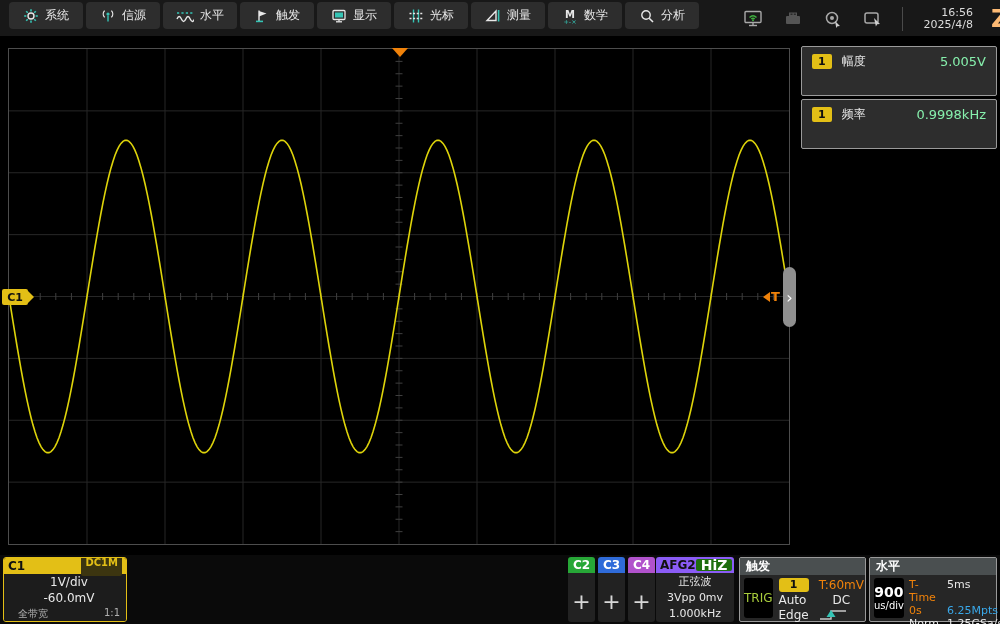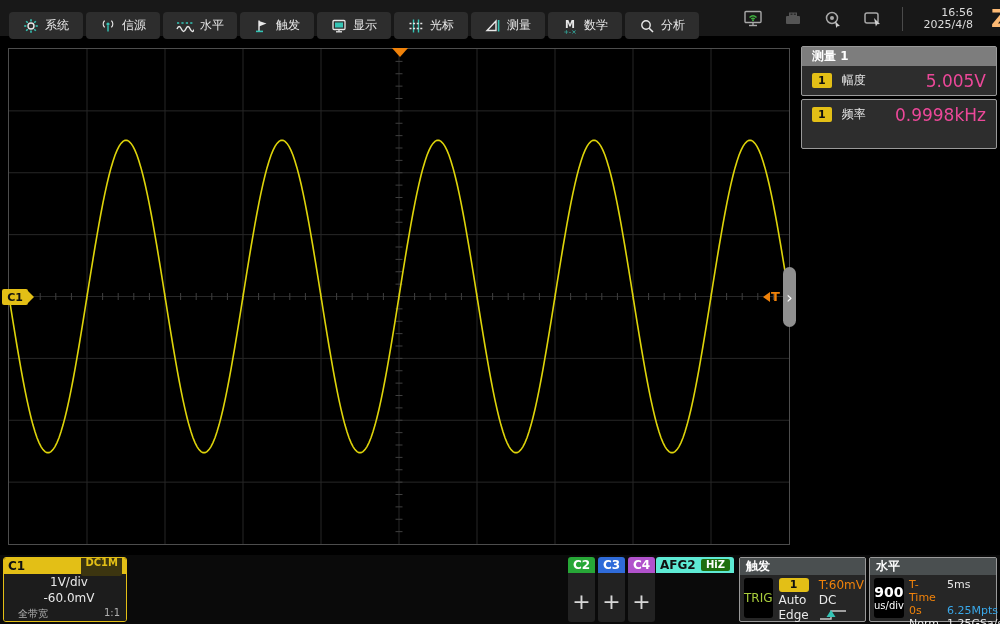--- a/index.html
+++ b/index.html
@@ -1,21 +1,21 @@
 <!DOCTYPE html>
 <html><head>
 <meta charset="utf-8">
 <style>
   * { margin:0; padding:0; box-sizing:border-box; }
   html,body { width:1000px; height:624px; background:#000; overflow:hidden;
     font-family:"DejaVu Sans","Liberation Sans",sans-serif; }
 
   
   #topbar { position:absolute; left:0; top:0; width:1000px; height:36px; background:#181818; }
-  .menu-row { position:absolute; left:9px; top:12px; display:flex; gap:3px; }
+  .menu-row { position:absolute; left:9px; top:2px; display:flex; gap:3px; }
   .menu-btn { width:74px; height:27px; background:#2d2d2d; border-radius:4px;
     display:flex; align-items:center; justify-content:center; gap:6px;
     color:#e8e8e8; font-size:12px; cursor:pointer; }
   .menu-btn svg { display:block; }
   .status-row { position:absolute; left:742px; top:6px; display:flex; align-items:center; gap:18px; }
   .vsep { width:1px; height:24px; background:#4a4a4a; }
   .clock { text-align:right; color:#dcdcdc; font-size:11px; line-height:12px; width:52px; }
   .logo-wrap { position:relative; color:#fdba74; font-size:25px; font-weight:bold;
     letter-spacing:1px; line-height:25px; }
   .logo-tri { position:absolute; left:38%; top:1px; width:0; height:0;
@@ -45,61 +45,61 @@
 
   
   .meas-panel { position:absolute; left:801px; width:196px; height:50px;
     border:1px solid #9a9a9a; background:#2d2d2d; border-radius:2px; cursor:pointer; }
   .meas-head { height:19px; background:#7d7d7d; color:#fff; font-size:12px; font-weight:bold;
     display:flex; align-items:center; padding-left:10px; }
   .meas-row { height:29px; display:flex; align-items:center; padding:0 10px; gap:10px; }
   .src-badge { background:#e3bf16; color:#111; font-size:11px; font-weight:bold;
     padding:0 6px; height:15px; line-height:15px; border-radius:2px; }
   .meas-name { color:#e8e8e8; font-size:12px; }
-  .meas-value { margin-left:auto; color:#ec4899; font-size:17px; }
+  .meas-value { margin-left:auto; color:#86efac; font-size:13px; }
 
   
   #bottombar { position:absolute; left:0; top:555px; width:1000px; height:69px; background:#0a0a0a; }
   .ch-box { position:absolute; top:2px; height:65px; border-radius:3px; overflow:hidden; cursor:pointer; }
   .ch-head { height:16px; display:flex; align-items:center; padding:0 4px;
     font-size:12px; font-weight:bold; color:#111; }
   .ch-body { background:#222; height:49px; color:#e8e8e8; }
   #c1-box { left:3px; width:124px; border:1px solid #e3bf16; background:#1c1c1c; }
   #c1-box .ch-head { background:#e3bf16; justify-content:space-between; }
   .dc-badge { background:#3c3510; color:#e3bf16; font-size:10px; font-weight:bold;
     padding:0 4px; border-radius:2px; height:20px; line-height:13px; }
   #c1-box .ch-body { background:#1c1c1c; font-size:12px; text-align:center;padding-left:8px; }
   #c1-box .line { line-height:16px; }
   #c1-box .bw-row { display:flex; justify-content:space-between; padding:0 6px;
     font-size:10px; color:#b0b0b0; margin-top:1px; }
   .mini-ch { width:27px; }
   .mini-ch .ch-head { justify-content:center; color:#fff; }
   .mini-ch .ch-body { display:flex; align-items:flex-end; justify-content:center;
     font-size:22px; color:#d8d8d8; padding-bottom:8px; }
   #afg-box { left:656px; width:78px; }
-  #afg-box .ch-head { background:#5eead4; justify-content:space-between; }
-  .hiz-badge { background:#1e6e0e; color:#fff; font-size:10px; font-weight:bold;
+  #afg-box .ch-head { background:#8b5cf6; justify-content:flex-start; }
+  .hiz-badge { background:#1e6e0e; color:#fff; font-size:14px; font-weight:bold;
     padding:0 5px; border-radius:2px; height:12px; line-height:12px; }
   #afg-box .ch-body { font-size:11px; text-align:center; line-height:16px; padding-top:1px; }
 
   .info-panel { position:absolute; top:2px; height:65px; border:1px solid #9a9a9a;
     background:#262626; border-radius:2px; cursor:pointer; }
   .info-head { height:17px; background:#4a4f50; color:#fff; font-size:12px; font-weight:bold;
     display:flex; align-items:center; padding-left:6px; }
   #trig-panel { left:739px; width:127px; }
   #horiz-panel { left:869px; width:128px; }
   .trig-body { display:flex; padding:3px 4px; gap:6px; }
   .trig-black { width:36px; height:40px; background:#000; border-radius:3px;
     color:#a8cc3c; font-size:12px; font-weight:normal; display:flex;
     align-items:center; justify-content:center; }
   .trig-col { display:flex; flex-direction:column; gap:1px; font-size:12px; color:#e8e8e8; }
   .trig-col .badge1 { background:#e3bf16; color:#111; width:30px; text-align:center;
     border-radius:3px; font-weight:bold; height:14px; line-height:14px; font-size:11px; }
   .trig-col2 { display:flex; flex-direction:column; gap:1px; font-size:12px;
-    color:#e8e8e8; margin-left:4px; }
+    color:#e8e8e8; margin-left:4px;text-align:center; }
   .orange { color:#f0820a; }
   .cyan { color:#39a7e8; }
   .horiz-body { display:flex; padding:3px 4px; gap:5px; }
   .horiz-black { width:42px; height:40px; background:#000; border-radius:3px; color:#fff;
     display:flex; flex-direction:column; align-items:center; justify-content:center; }
   .horiz-black .big { font-size:14px; font-weight:bold; line-height:15px; }
   .horiz-black .small { font-size:10px; line-height:11px; }
   .horiz-grid { display:grid; grid-template-columns:auto auto; column-gap:8px;
     row-gap:0; font-size:11px; color:#e8e8e8; align-content:center; }
 </style>
@@ -338,21 +338,20 @@
 </div>
 <div id="trig-pos-tri"></div>
 <div id="c1-marker">C1</div>
 <div id="t-marker">
   <span class="tri-left"></span>
   <span>T</span>
 </div>
 <div id="panel-handle">›</div>
 
 <div class="meas-panel" style="top:46px">
-  <div class="meas-head">测量 1</div>
   <div class="meas-row">
     <span class="src-badge">1</span>
     <span class="meas-name">幅度</span>
     <span class="meas-value">5.005V</span>
   </div>
 </div>
 <div class="meas-panel" style="top:99px">
   <div class="meas-row">
     <span class="src-badge">1</span>
     <span class="meas-name">频率</span>
@@ -387,20 +386,25 @@
   </div>
   <div class="ch-box mini-ch" style="left:628px">
     <div class="ch-head" style="background:#b152cc">C4</div>
     <div class="ch-body">+</div>
   </div>
 
   <div class="ch-box" id="afg-box">
     <div class="ch-head">
       <span>AFG2</span>
       <span class="hiz-badge">HiZ</span>
+    </div>
+    <div class="ch-body">
+      <div>正弦波</div>
+      <div>3Vpp 0mv</div>
+      <div>1.000kHz</div>
     </div>
   </div>
 
   <div class="info-panel" id="trig-panel">
     <div class="info-head">触发</div>
     <div class="trig-body">
       <div class="trig-black">TRIG</div>
       <div class="trig-col">
         <span class="badge1">1</span>
         <span>Auto</span>

